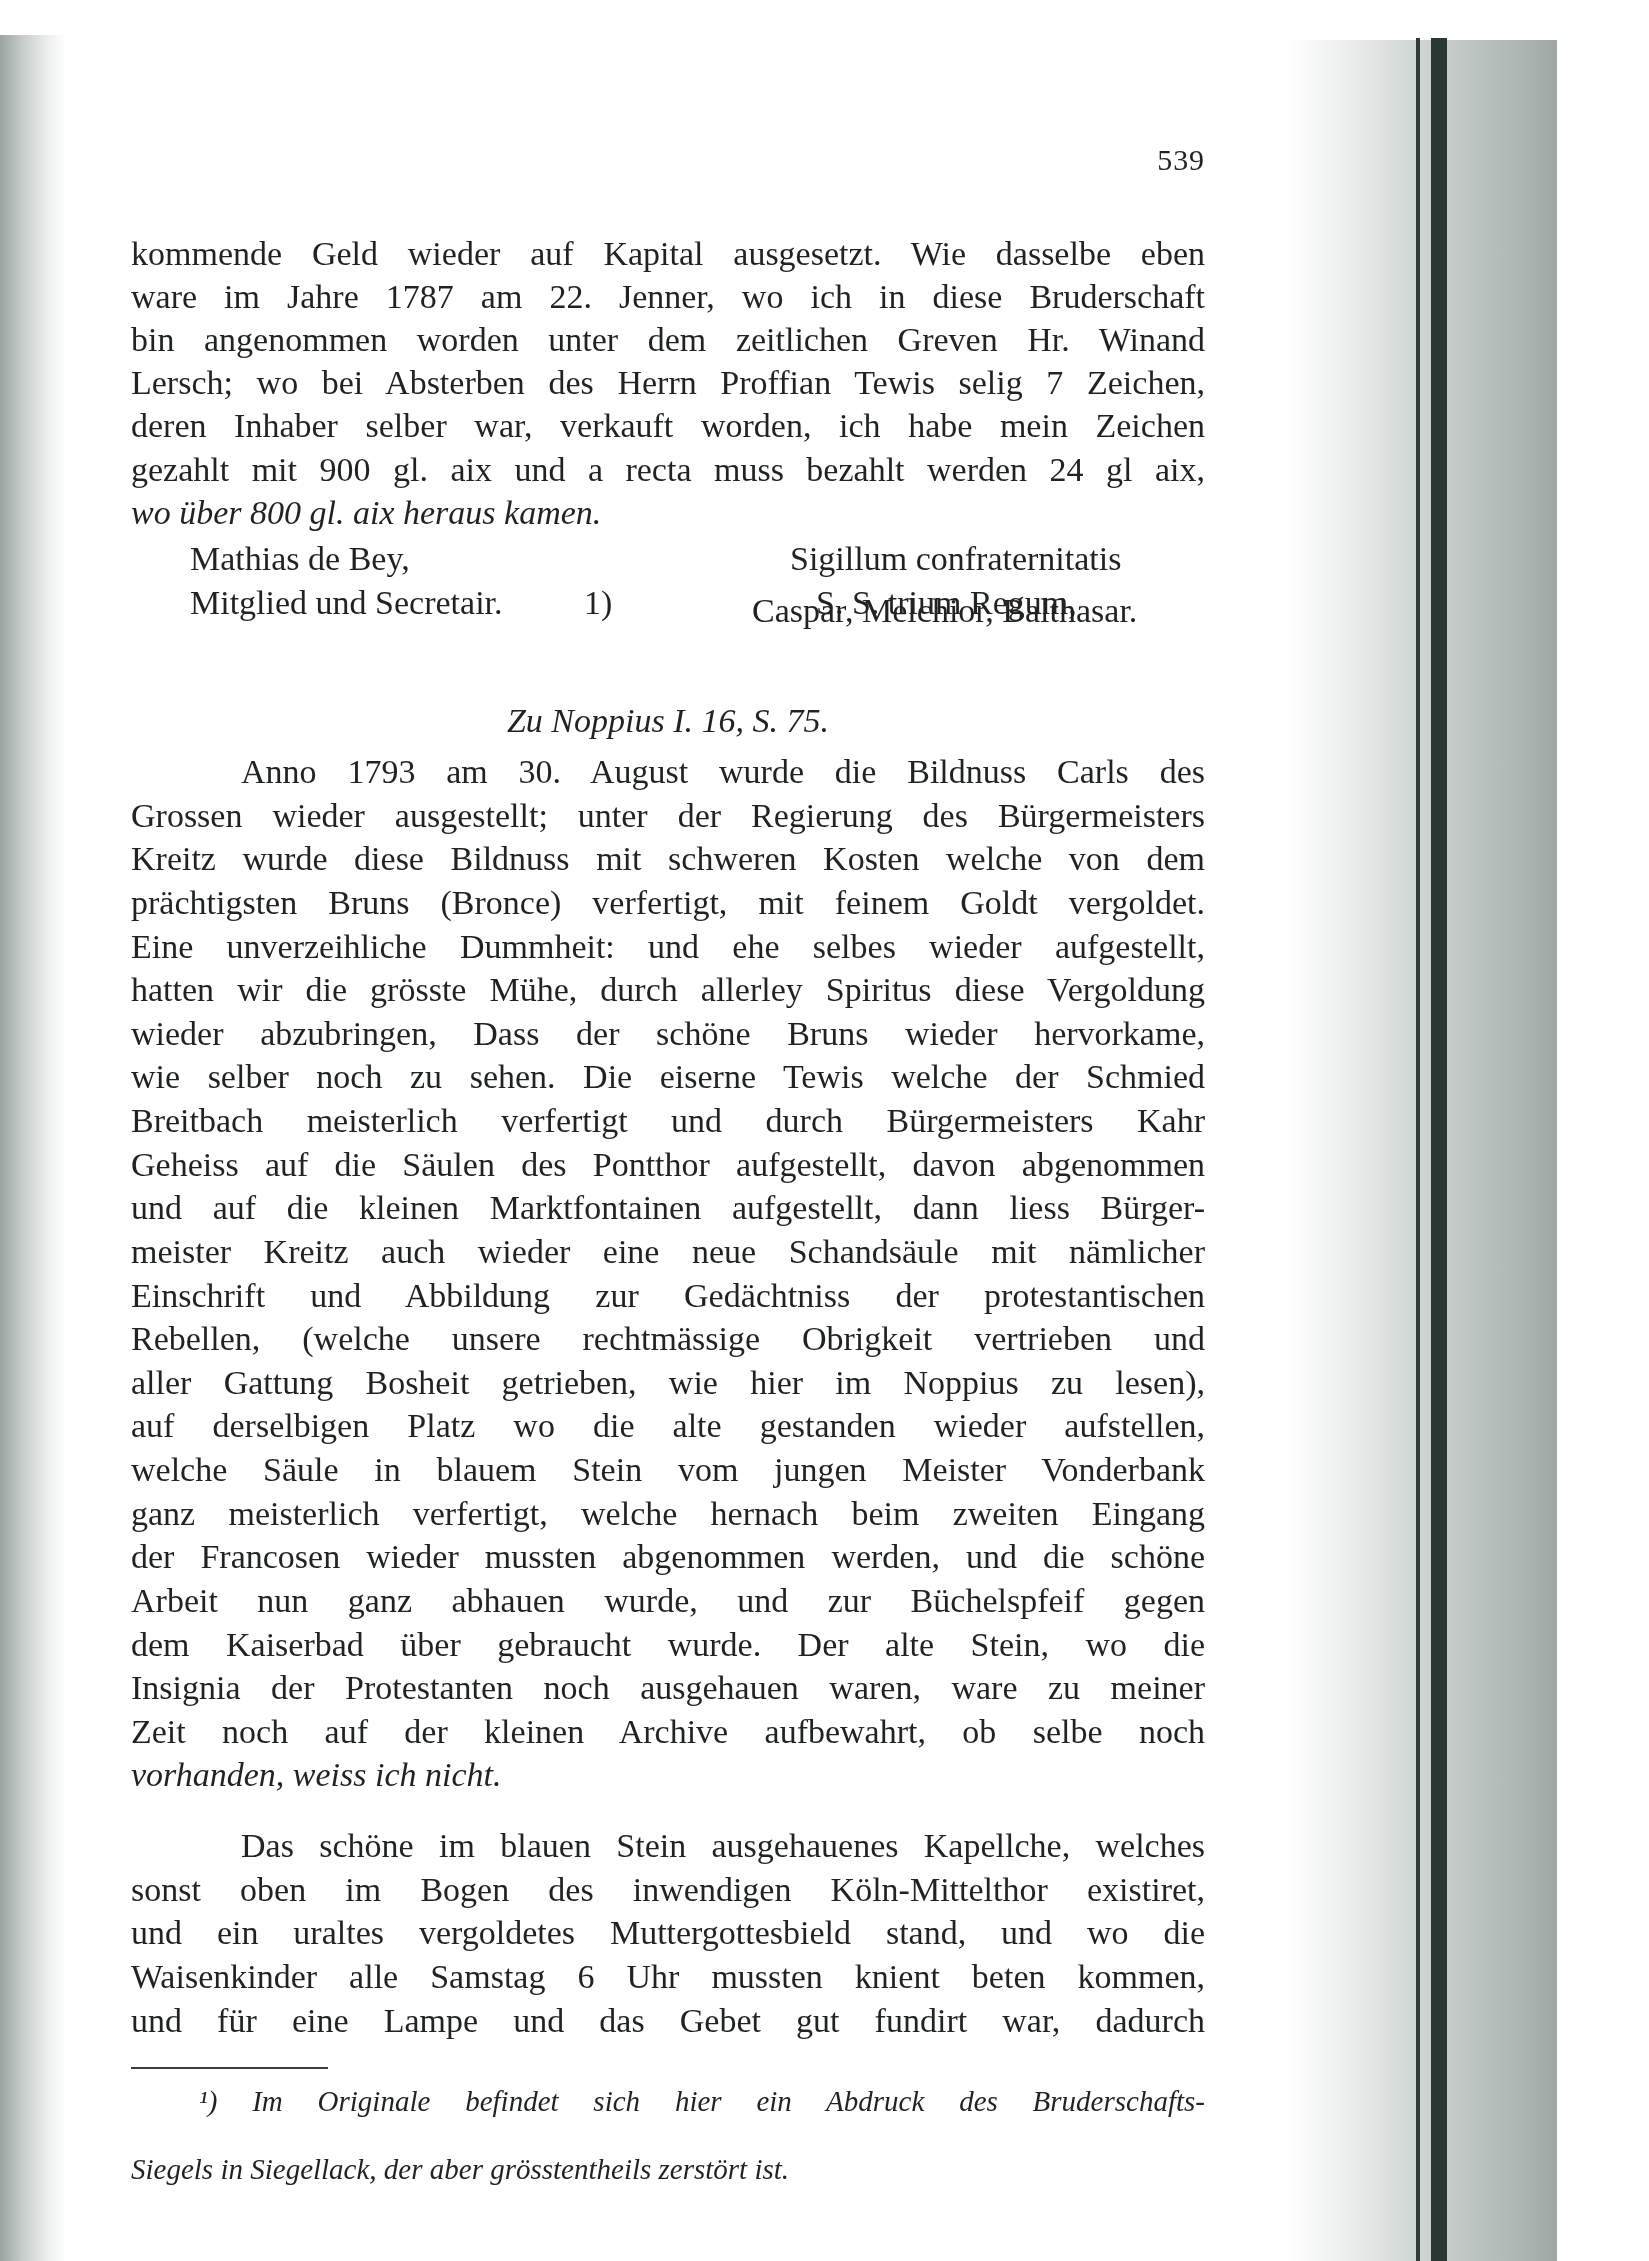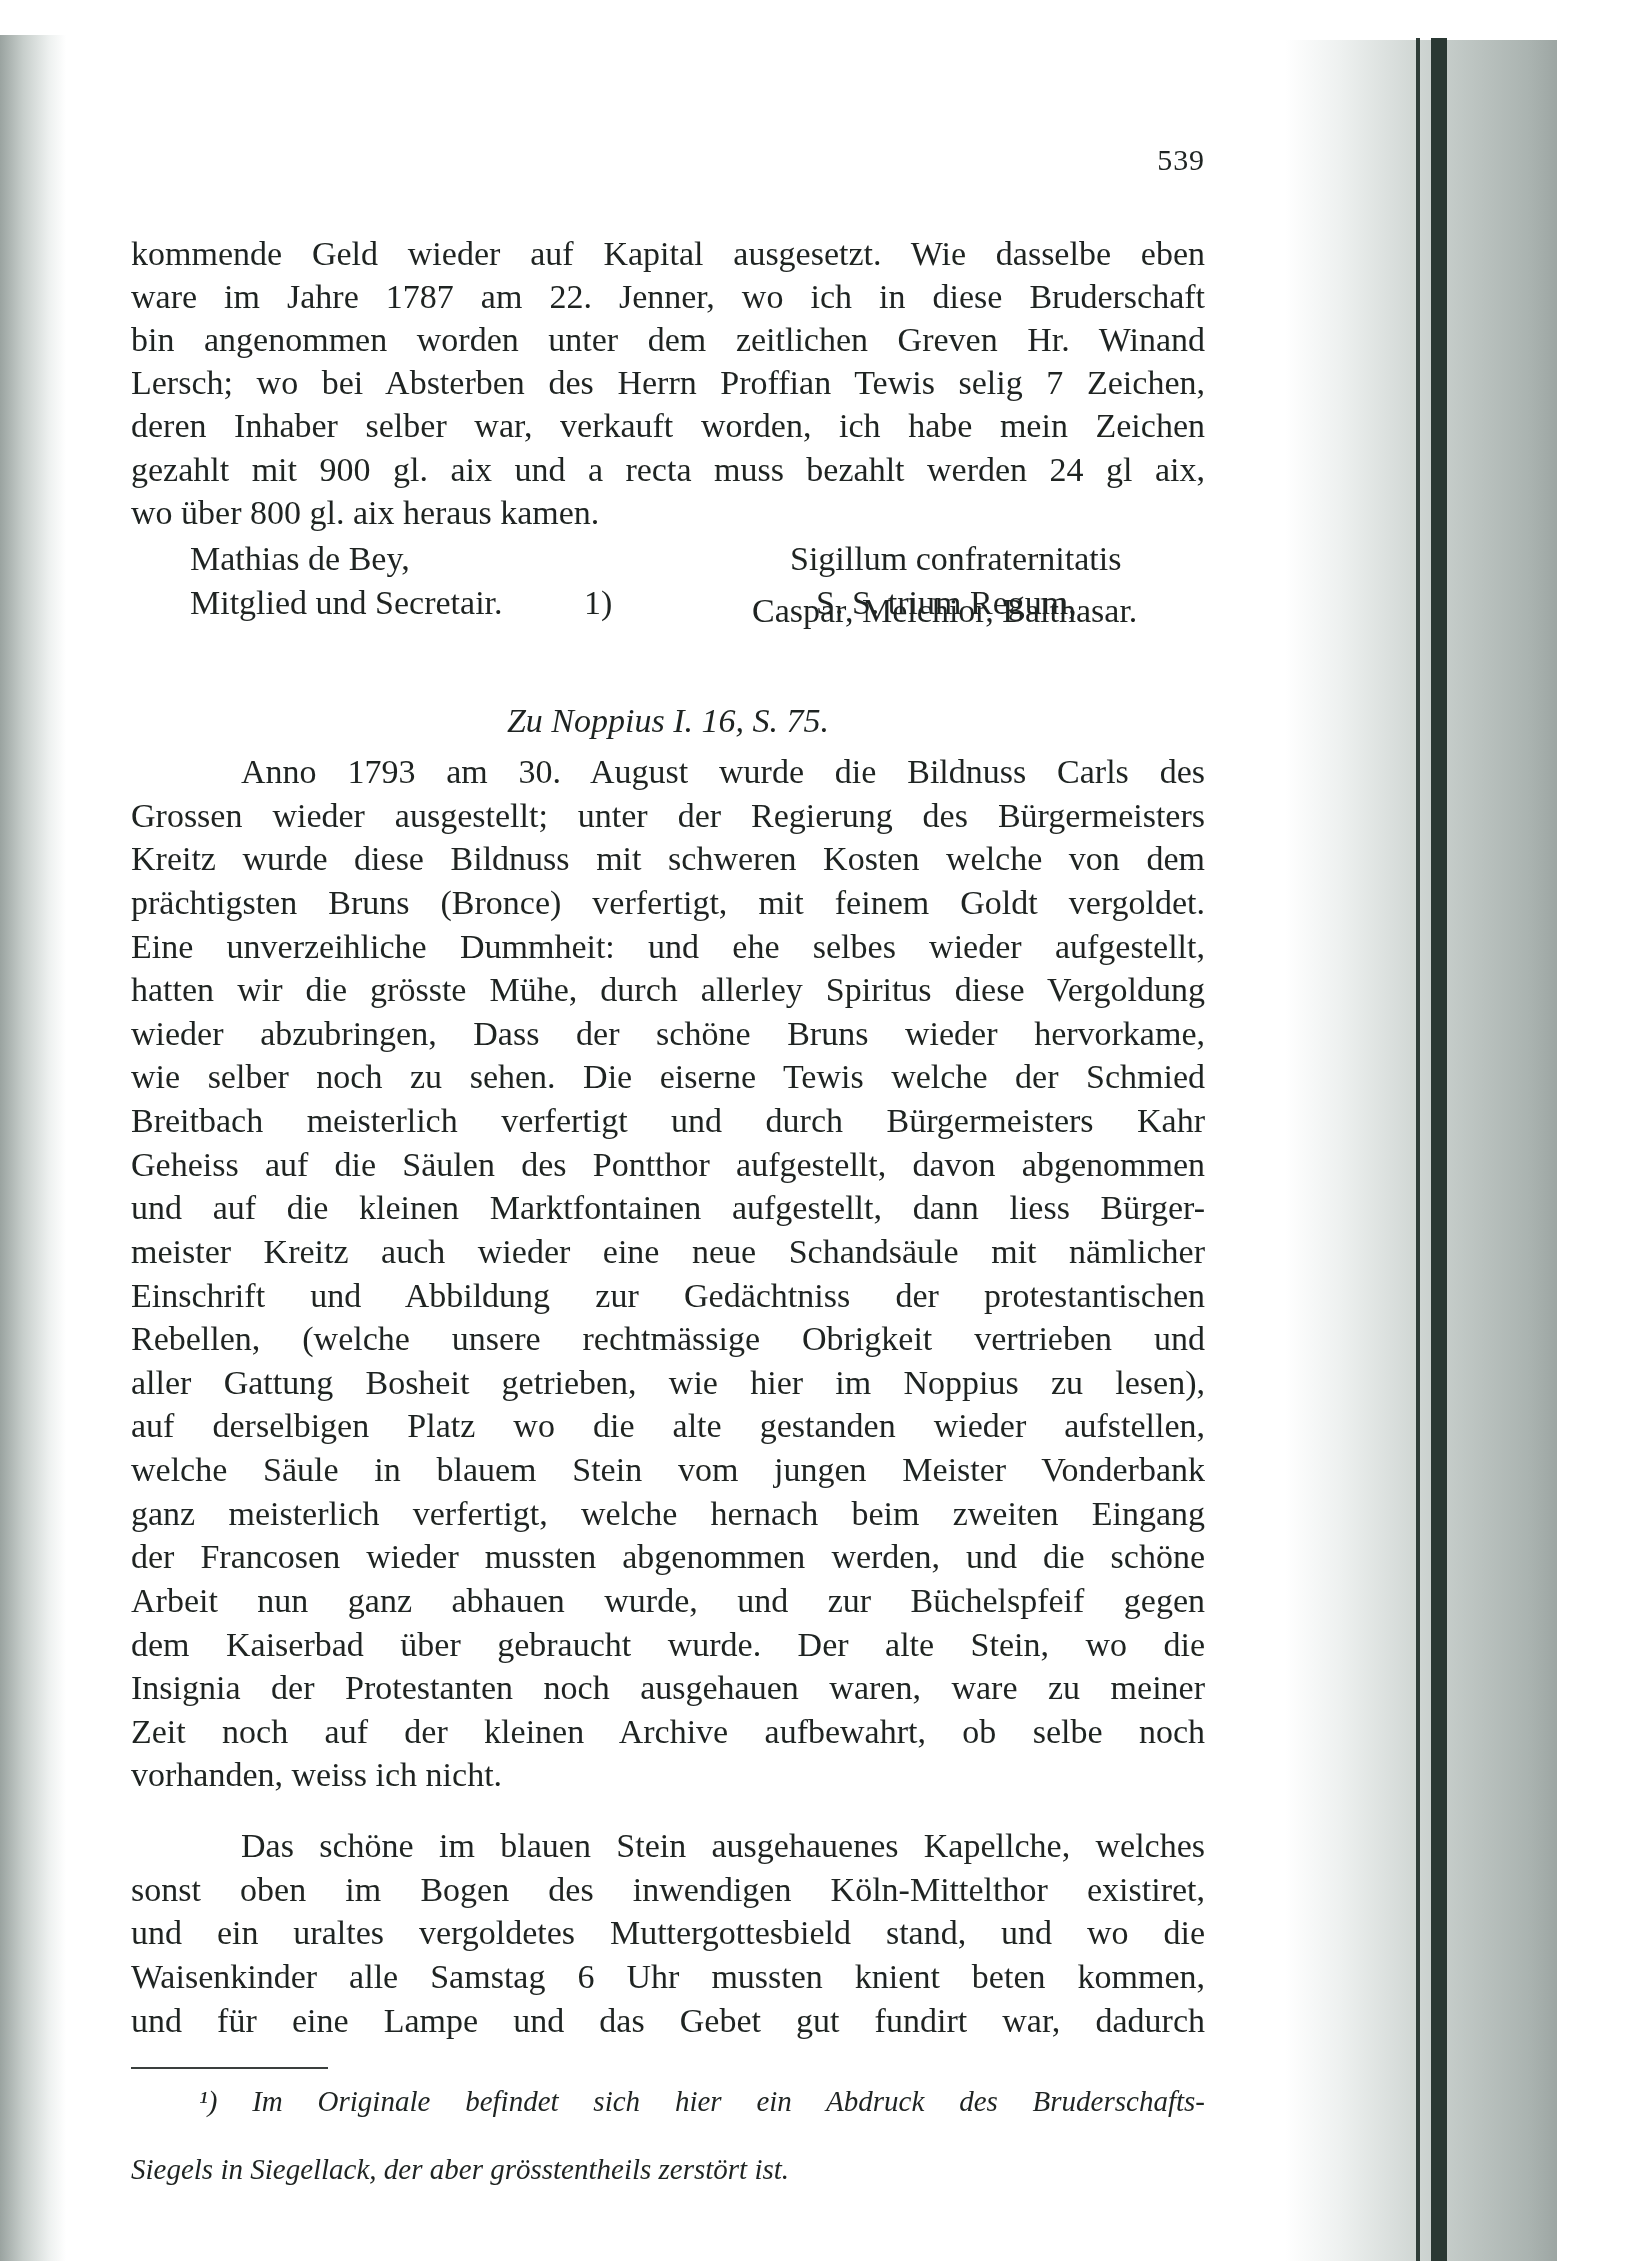--- a/index.html
+++ b/index.html
@@ -24,21 +24,21 @@
   }
   .page-number {
     position: absolute; left: 0; width: 100%; top: 143px; text-align: right;
     font-size: 30px; letter-spacing: 0.9px;
   }
   .line {
     position: absolute; left: 0; width: 1074px; font-size: 34px; line-height: 1;
     white-space: nowrap; text-align: justify; text-align-last: justify;
     transform-origin: left top;
   }
-  .line.last { text-align-last: left; }
+  .line.last { text-align-last: left; font-style: italic; }
   .line.indent { padding-left: 110px; width: 964px; }
   .sig { position: absolute; font-size: 34px; line-height: 1; white-space: nowrap; }
   .heading {
     position: absolute; left: 0; width: 100%; text-align: center;
     font-style: italic; font-size: 34px; line-height: 1;
   }
   .fn-rule { position: absolute; left: 131px; top: 2067px; width: 197px; height: 2.3px; background: #3a3f3d; }
   .fn-line {
     position: absolute; left: 131px; width: 1074px; font-size: 29px; font-style: italic; line-height: 1;
     white-space: nowrap; text-align: justify; text-align-last: justify;

